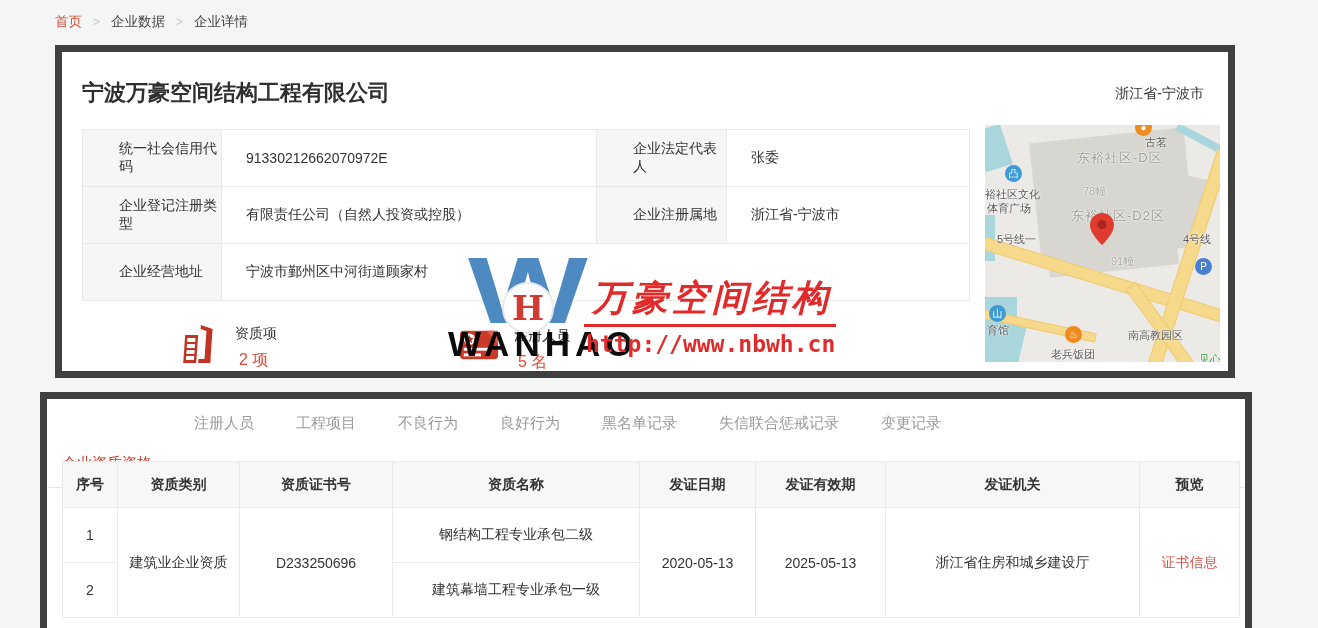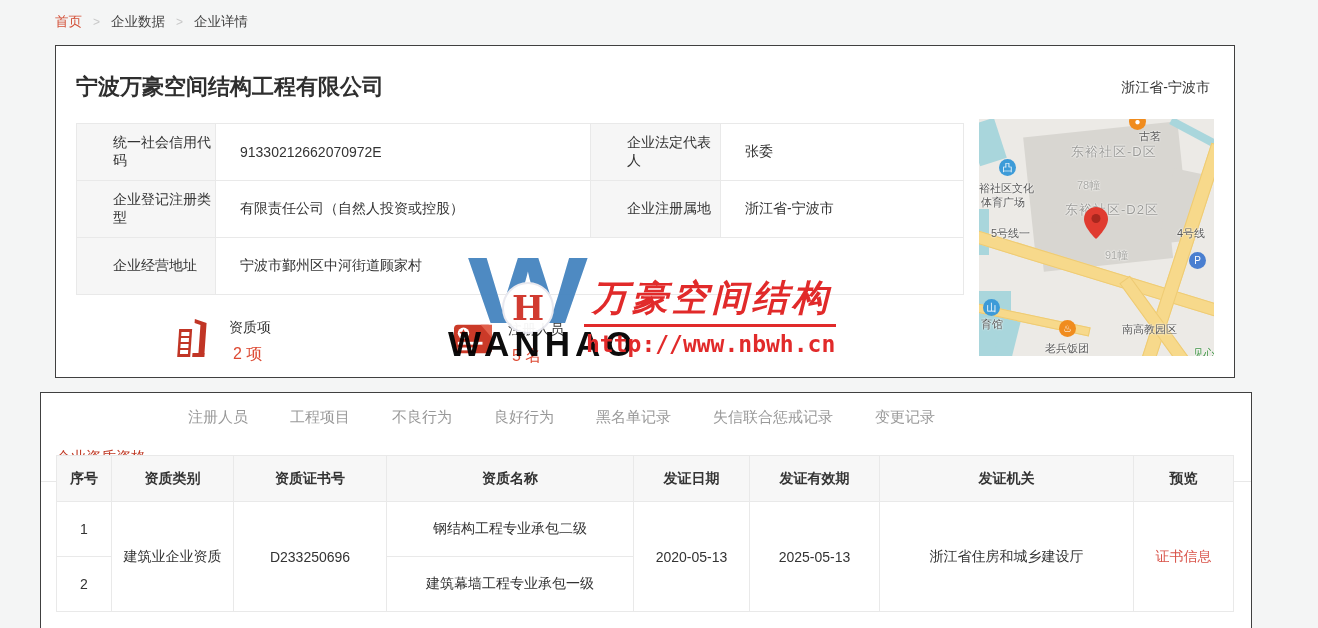--- a/index.html
+++ b/index.html
@@ -6,21 +6,21 @@
   html,body { width:1318px; height:628px; overflow:hidden; }
   body { font-family:"Liberation Sans","DejaVu Sans",sans-serif; background:#f4f5f5; position:relative; }
 
   
   .breadcrumb { position:absolute; left:55px; top:13px; font-size:13.5px; color:#444; display:flex; align-items:center; }
   .breadcrumb .crumb-home { color:#d3523a; cursor:pointer; }
   .breadcrumb .crumb { color:#444; cursor:pointer; }
   .breadcrumb .sep { color:#c8c8c8; margin:0 11px; font-size:12px; }
 
   
-  .card { position:absolute; background:#fff; border:1px solid #404040; }
+  .card { position:absolute; background:#fff; border:7px solid #404040; }
   .card1 { left:55px; top:45px; width:1180px; height:333px; }
   .card2 { left:40px; top:392px; width:1212px; height:236px; border-bottom:none; }
 
   
   .company-name { position:absolute; left:20px; top:26px; font-size:22px; font-weight:700; color:#2f2f2f; }
   .company-region { position:absolute; right:24px; top:33px; font-size:14px; color:#333; }
 
   
   .info-table { position:absolute; left:20px; top:77px; border-collapse:collapse; table-layout:fixed; }
   .info-table td { border:1px solid #e9e9e9; height:57px; font-size:14px; color:#333; }

